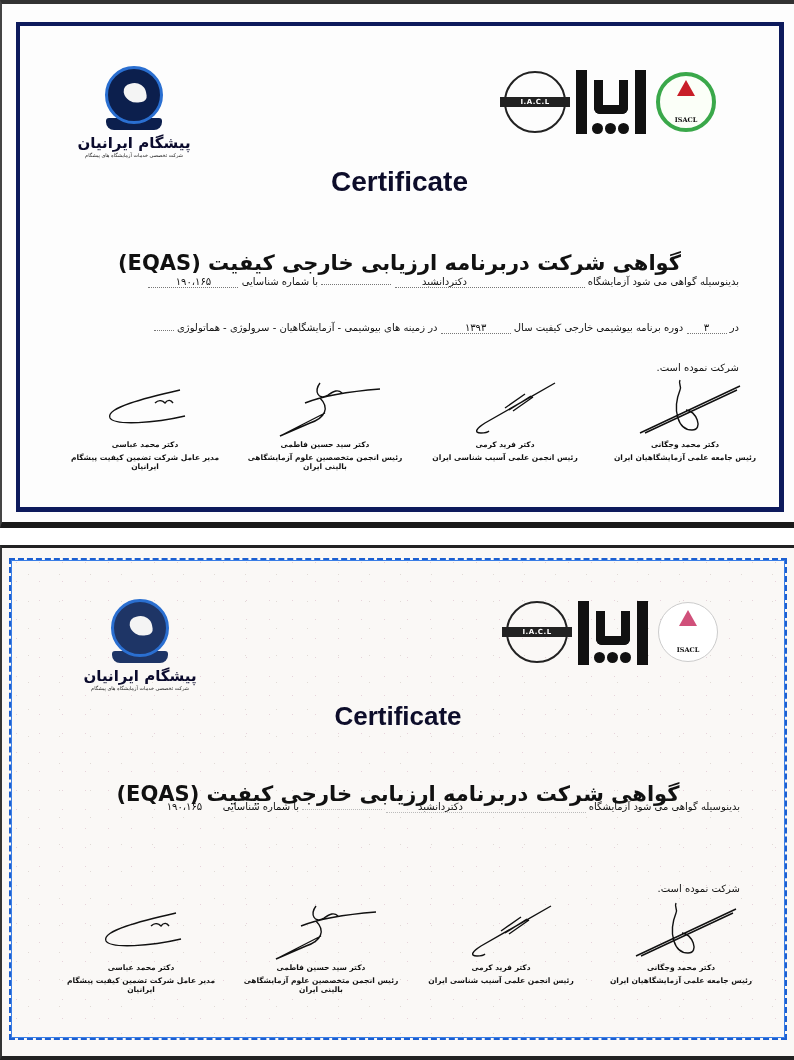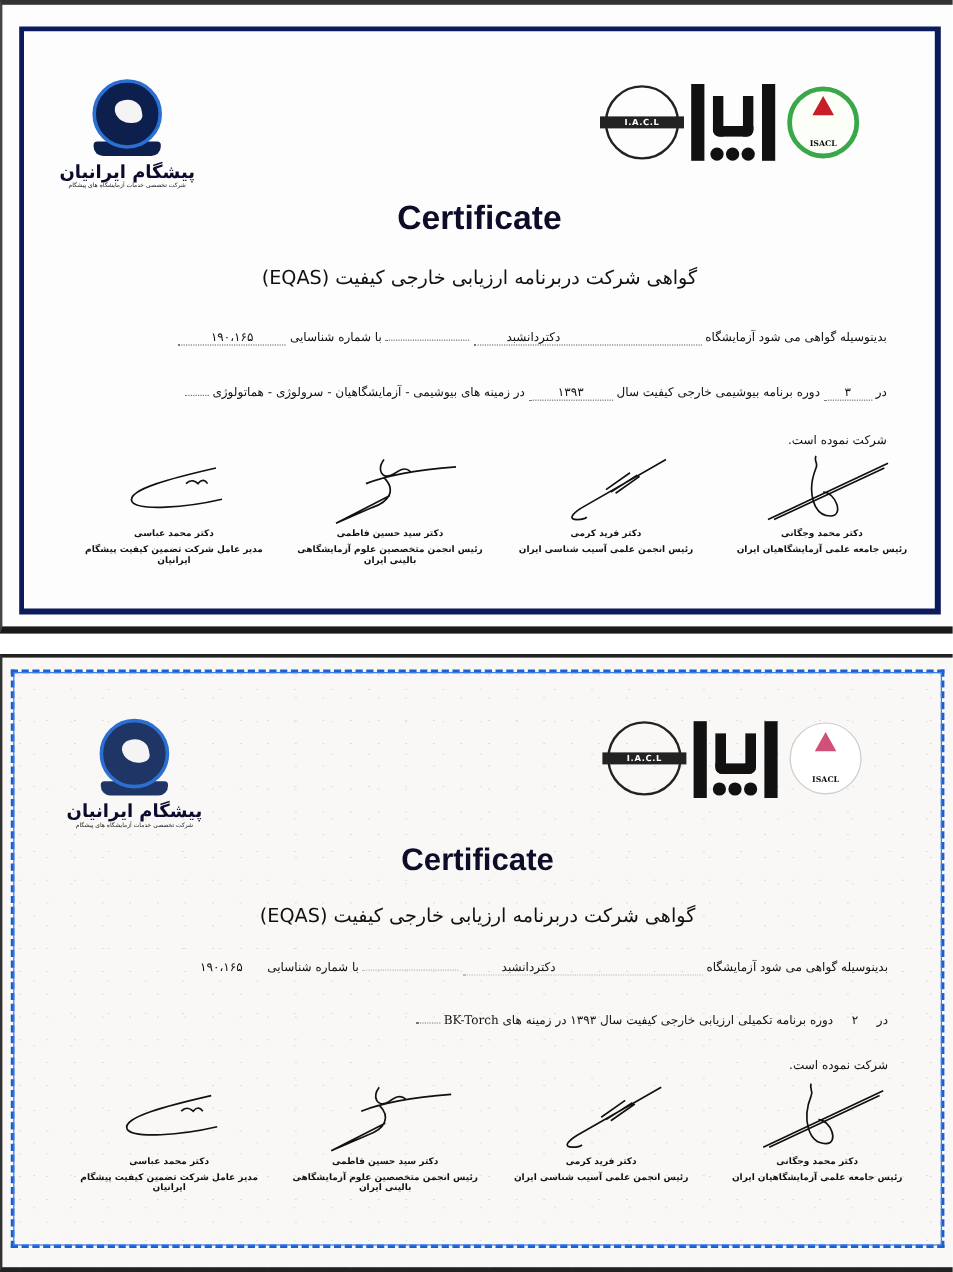--- a/index.html
+++ b/index.html
@@ -7,21 +7,21 @@
   body { font-family: "DejaVu Sans", sans-serif; position: relative; }
 
   .sheet { position: absolute; left: 0; width: 794px; }
   .sheet.top { top: 0; height: 528px; background: #fdfdfd; border-top: 4px solid #333; border-left: 2px solid #444; border-bottom: 6px solid #1a1a1a; }
   .sheet.bottom { top: 545px; height: 515px; background: #faf8f6; border-top: 3px solid #222; border-left: 2px solid #333; border-bottom: 4px solid #222; }
 
   .frame { position: absolute; }
   .sheet.top .frame { left: 14px; top: 18px; width: 768px; height: 490px; border: 4px solid #0d1a5c; border-right-width: 5px; border-bottom-width: 5px; }
   .sheet.bottom .frame { left: 7px; top: 10px; width: 778px; height: 482px; border: 3px dashed #1b5fd1; outline: 1px solid #3a7ee6; outline-offset: -3px; }
 
-  .logo-left { position: absolute; width: 120px; text-align: center; }
+  .logo-left { position: absolute; width: 120px; text-align: center; margin-left: 28px; }
   .logo-left .emblem { width: 58px; height: 58px; margin: 0 auto; border-radius: 50%; background: #0c1f4d; border: 3px solid #2a6fd1; position: relative; }
   .logo-left .emblem .map { position: absolute; left: 16px; top: 14px; width: 22px; height: 20px; background: #f4f4f4; border-radius: 40% 60% 30% 70%; transform: rotate(-10deg); }
   .logo-left .ribbon { width: 56px; height: 12px; margin: -6px auto 0; background: #0c1f4d; border-radius: 3px 3px 8px 8px; }
   .logo-left .brand { font-size: 15px; font-weight: bold; color: #0b0b2d; direction: rtl; margin-top: 4px; }
   .logo-left .tagline { font-size: 5px; color: #222; direction: rtl; }
 
   .logos-right { position: absolute; display: flex; align-items: center; gap: 10px; }
   .seal-iacl { width: 62px; height: 62px; border-radius: 50%; border: 2px solid #222; display: flex; align-items: center; justify-content: center; position: relative; }
   .seal-iacl .band { background: #222; color: #fff; font-size: 7px; font-weight: bold; padding: 1px 20px; letter-spacing: 0.5px; }
   .aia { width: 70px; height: 64px; position: relative; }
@@ -29,21 +29,21 @@
   .aia .bar.l { left: 0; } .aia .bar.r { right: 0; }
   .aia .flask { position: absolute; left: 18px; top: 10px; width: 34px; height: 34px; border: 9px solid #111; border-top: none; border-radius: 0 0 6px 6px; }
   .aia .dots { position: absolute; left: 16px; bottom: 0; display: flex; gap: 2px; }
   .aia .dots span { width: 11px; height: 11px; border-radius: 50%; background: #111; display: block; }
   .seal-isacl { width: 60px; height: 60px; border-radius: 50%; border: 4px solid #3aa84a; background: #fbfff8; display: flex; flex-direction: column; align-items: center; justify-content: center; gap: 18px; }
   .sheet.bottom .seal-isacl { border-color: #ccc; border-width: 1px; background: #fff; }
   .seal-isacl .tri { width: 0; height: 0; border-left: 9px solid transparent; border-right: 9px solid transparent; border-bottom: 16px solid #c81e28; }
   .seal-isacl .lbl { font-family: "DejaVu Serif", serif; font-size: 6.5px; font-weight: bold; color: #111; margin-top: 2px; }
 
   .cert-title { position: absolute; left: 0; width: 100%; text-align: center; font-family: "Liberation Sans", sans-serif; font-weight: bold; font-size: 28px; color: #0d0d2a; }
-  .cert-subtitle { position: absolute; left: 0; width: 100%; text-align: center; font-weight: normal; font-size: 16px; color: #111; direction: rtl; }
+  .cert-subtitle { position: absolute; left: 0; width: 100%; text-align: center; font-weight: bold; font-size: 21px; color: #111; direction: rtl; margin-top: 29px; }
 
   .line { position: absolute; direction: rtl; font-size: 10px; font-weight: normal; color: #111; white-space: nowrap; }
   .line .fill { display: inline-block; border-bottom: 1px dotted #777; padding: 0 6px; min-width: 40px; text-align: center; }
 
   .sig { position: absolute; width: 170px; text-align: center; direction: rtl; }
   .sig svg { display: block; margin: 0 auto; }
   .sig .name { font-size: 7.5px; font-weight: bold; color: #111; margin-top: 2px; }
   .sig .role { font-size: 7.5px; font-weight: bold; color: #111; margin-top: 4px; }
 
   .speckle { position: absolute; inset: 0; pointer-events: none;
@@ -176,29 +176,20 @@
     <div class="cert-subtitle" style="top:192px;">گواهی شرکت دربرنامه ارزیابی خارجی کیفیت (EQAS)</div>
 
     <div class="line" style="right:44px; top:240px;">
       <span>بدینوسیله گواهی می شود آزمایشگاه</span>
       <span class="fill" style="min-width:200px; border-bottom-color:#bbb;"><span style="margin-right:90px;">دکتردانشبد</span></span>
       <span class="fill" style="min-width:80px; border-bottom-color:#bbb;"></span>
       <span>با شماره شناسایی</span>
       <span class="fill" style="min-width:70px; border-bottom:none;"><span>۱۹۰،۱۶۵</span></span>
     </div>
 
-    <div class="line" style="right:44px; top:284px;">
-      <span>در</span>
-      <span class="fill" style="min-width:30px; border-bottom:none;"><span>۲</span></span>
-      <span>دوره برنامه تکمیلی ارزیابی خارجی کیفیت سال</span>
-      <span>۱۳۹۳</span>
-      <span>در زمینه های</span>
-      <span style="font-family:'DejaVu Serif', serif;">BK-Torch</span>
-      <span class="fill" style="min-width:20px;"></span>
-    </div>
 
     <div class="line" style="right:44px; top:322px;">شرکت نموده است.</div>
 
     <div class="sig" style="left:44px; top:340px;">
       <svg width="120" height="60" viewBox="0 0 120 60">
           <path d="M95 12 C60 20 20 30 25 40 C30 48 70 45 100 38 M70 25 c4 -4 8 -2 10 0 c3 -4 6 -3 8 0" stroke="#111" stroke-width="1.4" fill="none"></path>
         </svg>
       <div class="name">دکتر محمد عباسی</div>
       <div class="role">مدیر عامل شرکت تضمین کیفیت پیشگام ایرانیان</div>
     </div>

